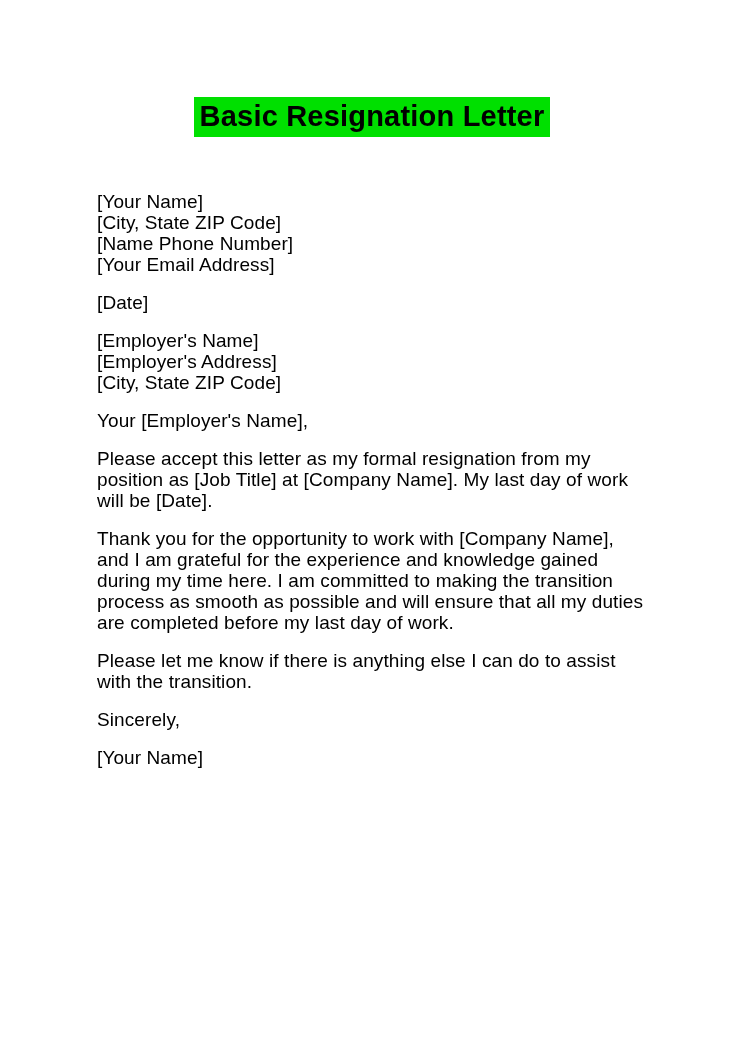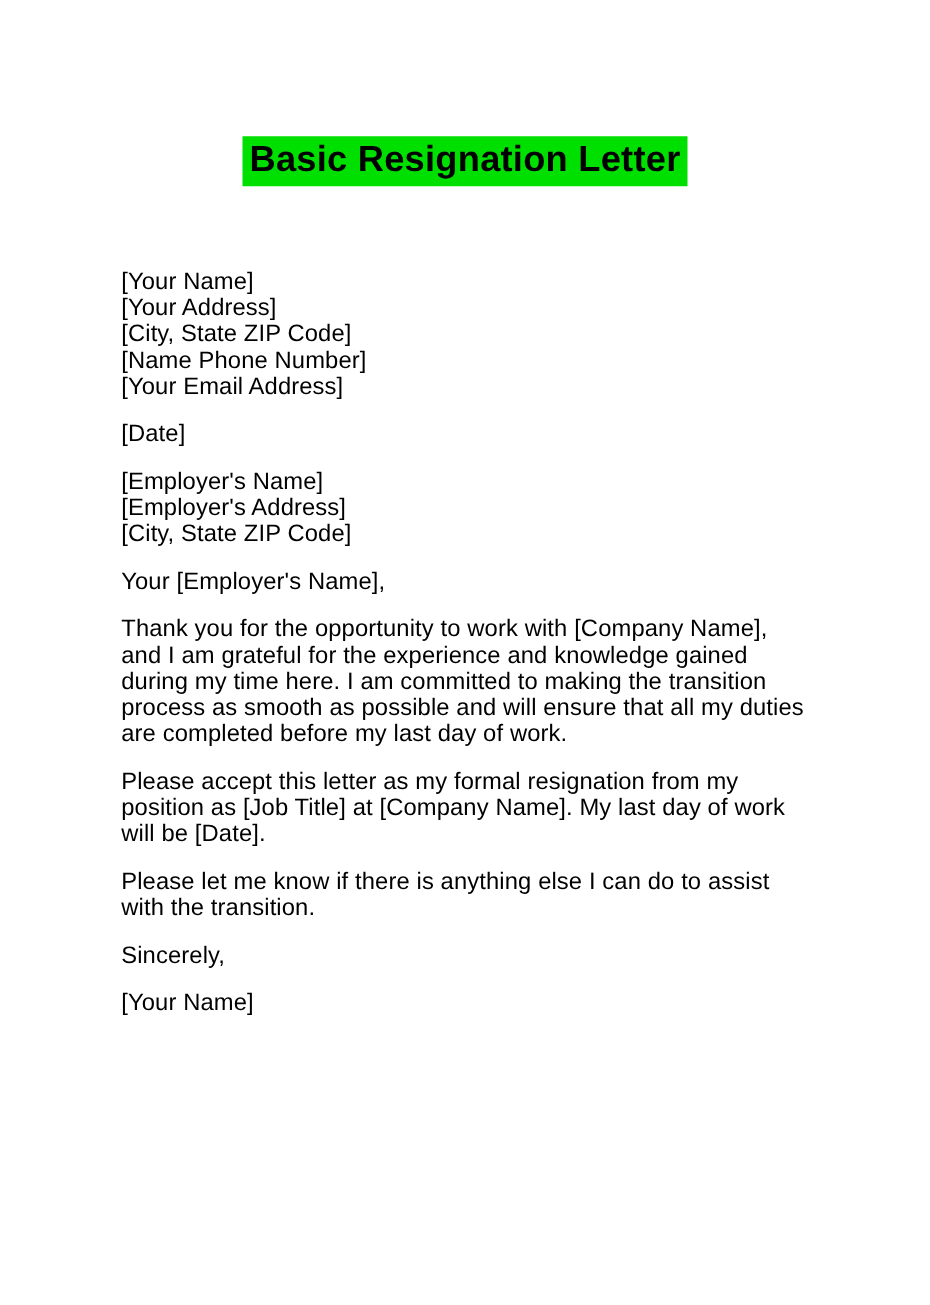--- a/index.html
+++ b/index.html
@@ -48,48 +48,47 @@
   p.para {
     margin: 0 0 17px 0;
   }
 </style>
 </head>
 <body>
 
 <div class="page" style="background: rgb(255, 255, 255); color: rgb(0, 0, 0);">
 
   <div class="title-row">
-    <h1 class="title-highlight" style="margin: 12px; background: rgb(0, 224, 0);">Basic Resignation Letter</h1>
+    <h1 class="title-highlight" style="margin: 0px; background: rgb(0, 224, 0);">Basic Resignation Letter</h1>
   </div>
 
   <div class="letter-body">
 
     <div class="block">
       <div class="line">[Your Name]</div>
-      <div class="line">[Your Address]</div>
       <div class="line">[City, State ZIP Code]</div>
       <div class="line">[Name Phone Number]</div>
       <div class="line">[Your Email Address]</div>
     </div>
 
     <div class="block">
       <div class="line">[Date]</div>
     </div>
 
     <div class="block">
       <div class="line">[Employer's Name]</div>
       <div class="line">[Employer's Address]</div>
       <div class="line">[City, State ZIP Code]</div>
     </div>
 
     <p class="para">Your [Employer's Name],</p>
 
+    <p class="para">Please accept this letter as my formal resignation from my position as [Job Title] at [Company Name]. My last day of work will be [Date].</p>
+
     <p class="para">Thank you for the opportunity to work with [Company Name], and I am grateful for the experience and knowledge gained during my time here. I am committed to making the transition process as smooth as possible and will ensure that all my duties are completed before my last day of work.</p>
-
-    <p class="para">Please accept this letter as my formal resignation from my position as [Job Title] at [Company Name]. My last day of work will be [Date].</p>
 
     <p class="para">Please let me know if there is anything else I can do to assist with the transition.</p>
 
     <p class="para">Sincerely,</p>
 
     <p class="para">[Your Name]</p>
 
   </div>
 </div>
 

